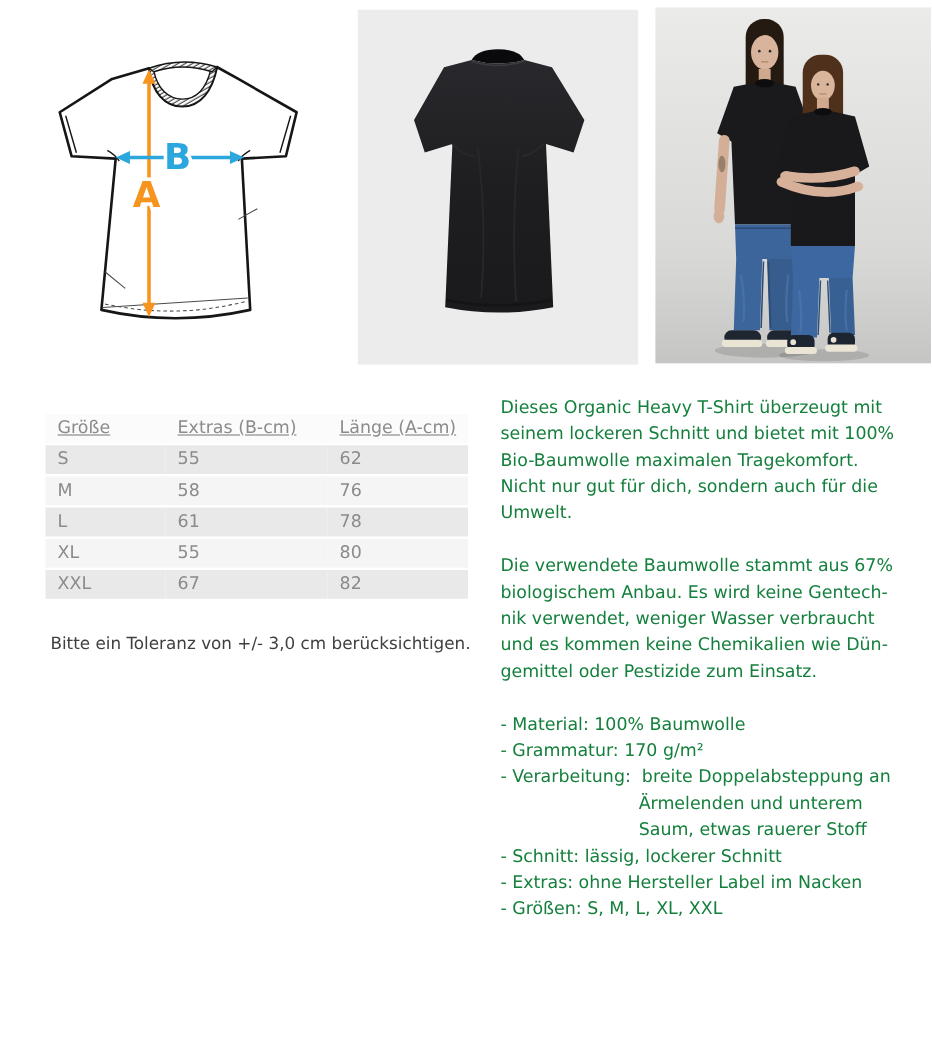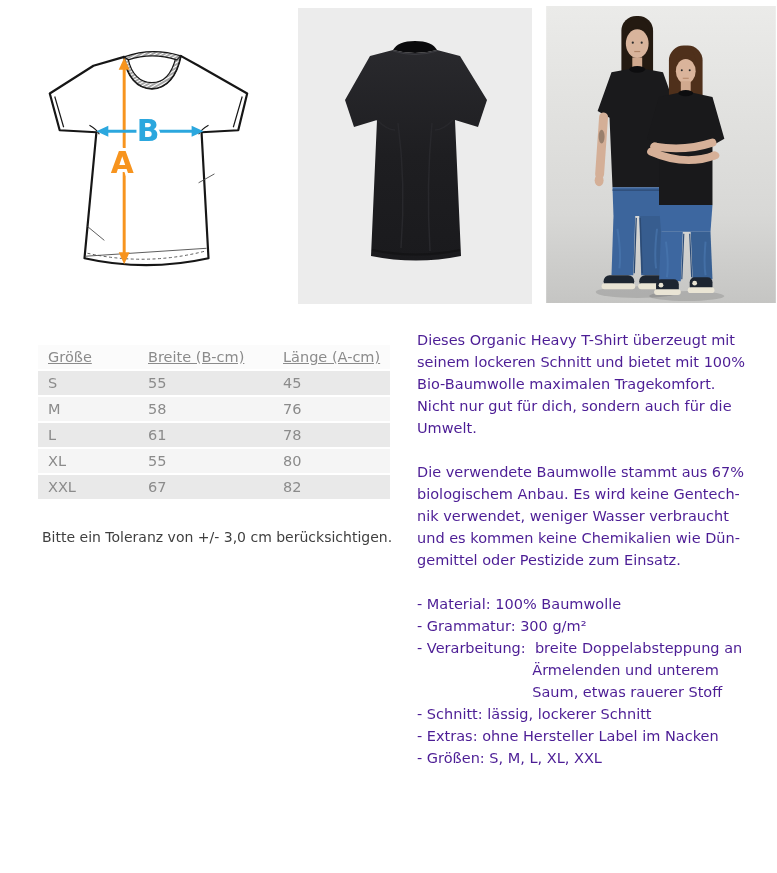--- a/index.html
+++ b/index.html
@@ -25,21 +25,21 @@
   table.size-table col.c2{width:135px;}
   table.size-table col.c3{width:117px;}
   tr.hdr{background:#fbfbfb;text-decoration:underline;}
   tr.row{border-top:2px solid #ffffff;}
   tr.row.odd{background:#e9e9e9;}
   tr.row.even{background:#f5f5f5;}
 
   .tolerance{left:42px;top:529px;font-size:14px;color:#3f3f3f;text-align:right;}
 
   
-  .desc{left:417px;top:329px;width:360px;font-size:14.5px;line-height:22px;color:#4c1d95;}
+  .desc{left:417px;top:329px;width:360px;font-size:14.5px;line-height:22px;color:#15803d;}
   .desc p{margin:0 0 22px 0;white-space:pre;}
   .desc p:last-child{margin-bottom:0;}
 </style>
 </head>
 <body>
 
 <figure class="abs diagram">
   <svg width="248" height="258" viewBox="0 0 250 260">
     <defs>
       <pattern id="rib" width="3" height="3" patternUnits="userSpaceOnUse" patternTransform="rotate(60)">
@@ -162,27 +162,27 @@
 <div class="abs size-table-wrap">
   <table class="size-table">
     <colgroup>
         <col class="c1">
         <col class="c2">
         <col class="c3">
       </colgroup>
     <tbody>
         <tr class="hdr">
       <th>Größe</th>
-      <th>Breite (B-cm)</th>
+      <th>Extras (B-cm)</th>
       <th>Länge (A-cm)</th>
     </tr>
     <tr class="row odd">
       <td>S</td>
       <td>55</td>
-      <td>45</td>
+      <td>62</td>
     </tr>
     <tr class="row even">
       <td>M</td>
       <td>58</td>
       <td>76</td>
     </tr>
     <tr class="row odd">
       <td>L</td>
       <td>61</td>
       <td>78</td>
@@ -208,20 +208,20 @@
 seinem lockeren Schnitt und bietet mit 100%
 Bio-Baumwolle maximalen Tragekomfort.
 Nicht nur gut für dich, sondern auch für die
 Umwelt.</p>
   <p>Die verwendete Baumwolle stammt aus 67%
 biologischem Anbau. Es wird keine Gentech-
 nik verwendet, weniger Wasser verbraucht
 und es kommen keine Chemikalien wie Dün-
 gemittel oder Pestizide zum Einsatz.</p>
   <p>- Material: 100% Baumwolle
-- Grammatur: 300 g/m²
+- Grammatur: 170 g/m²
 - Verarbeitung:  breite Doppelabsteppung an
                          Ärmelenden und unterem
                          Saum, etwas rauerer Stoff
 - Schnitt: lässig, lockerer Schnitt
 - Extras: ohne Hersteller Label im Nacken
 - Größen: S, M, L, XL, XXL</p>
 </div>
 
 </body></html>

